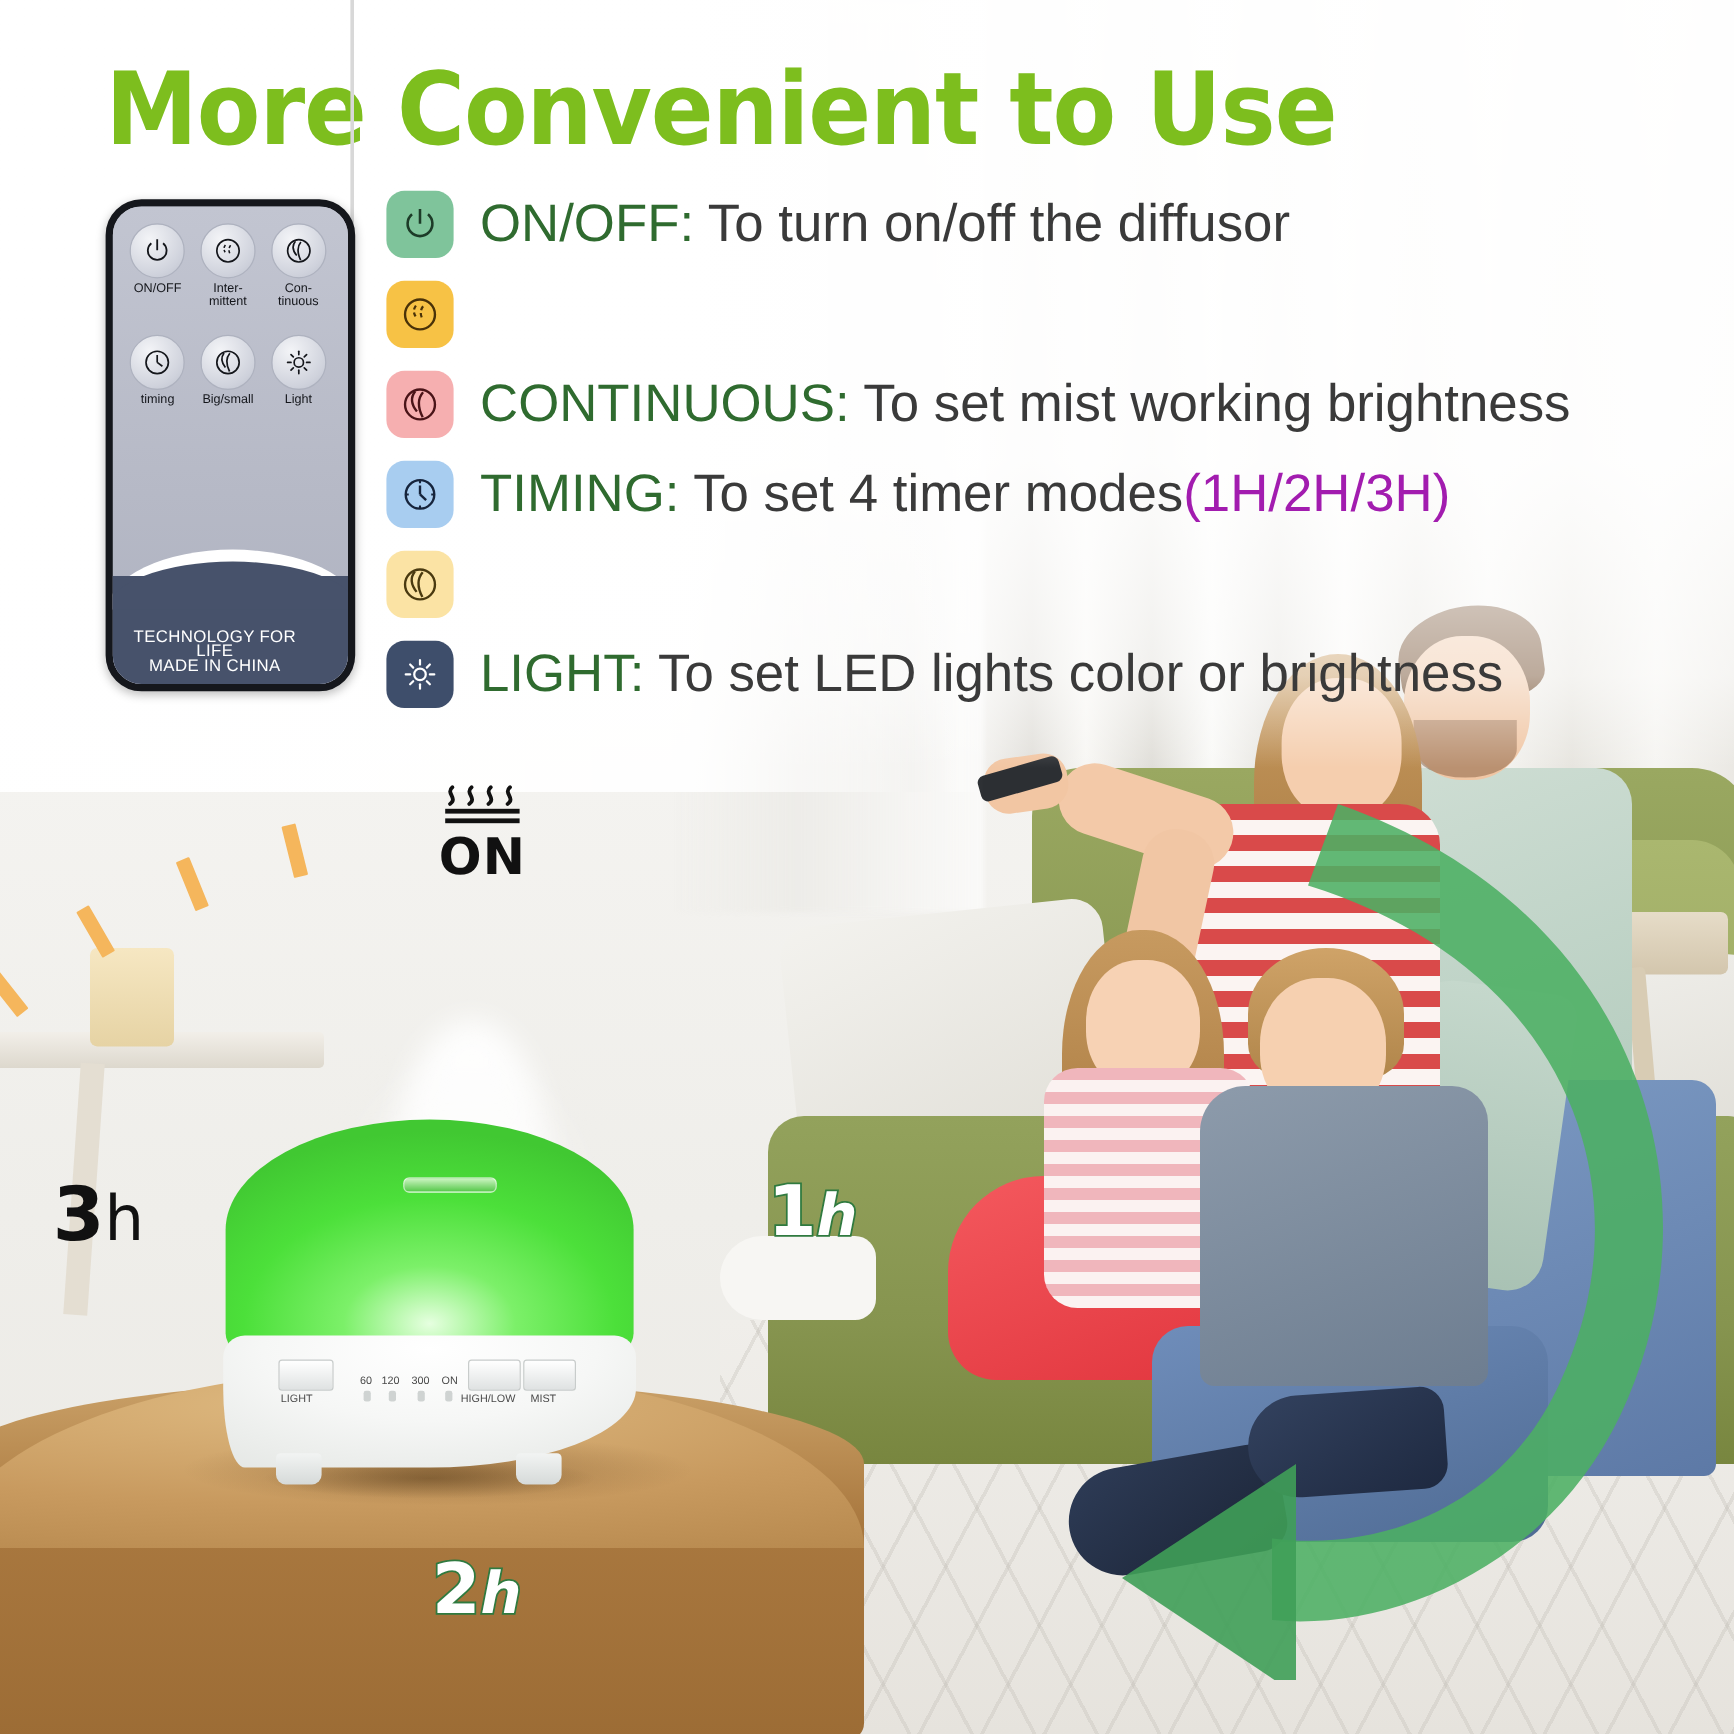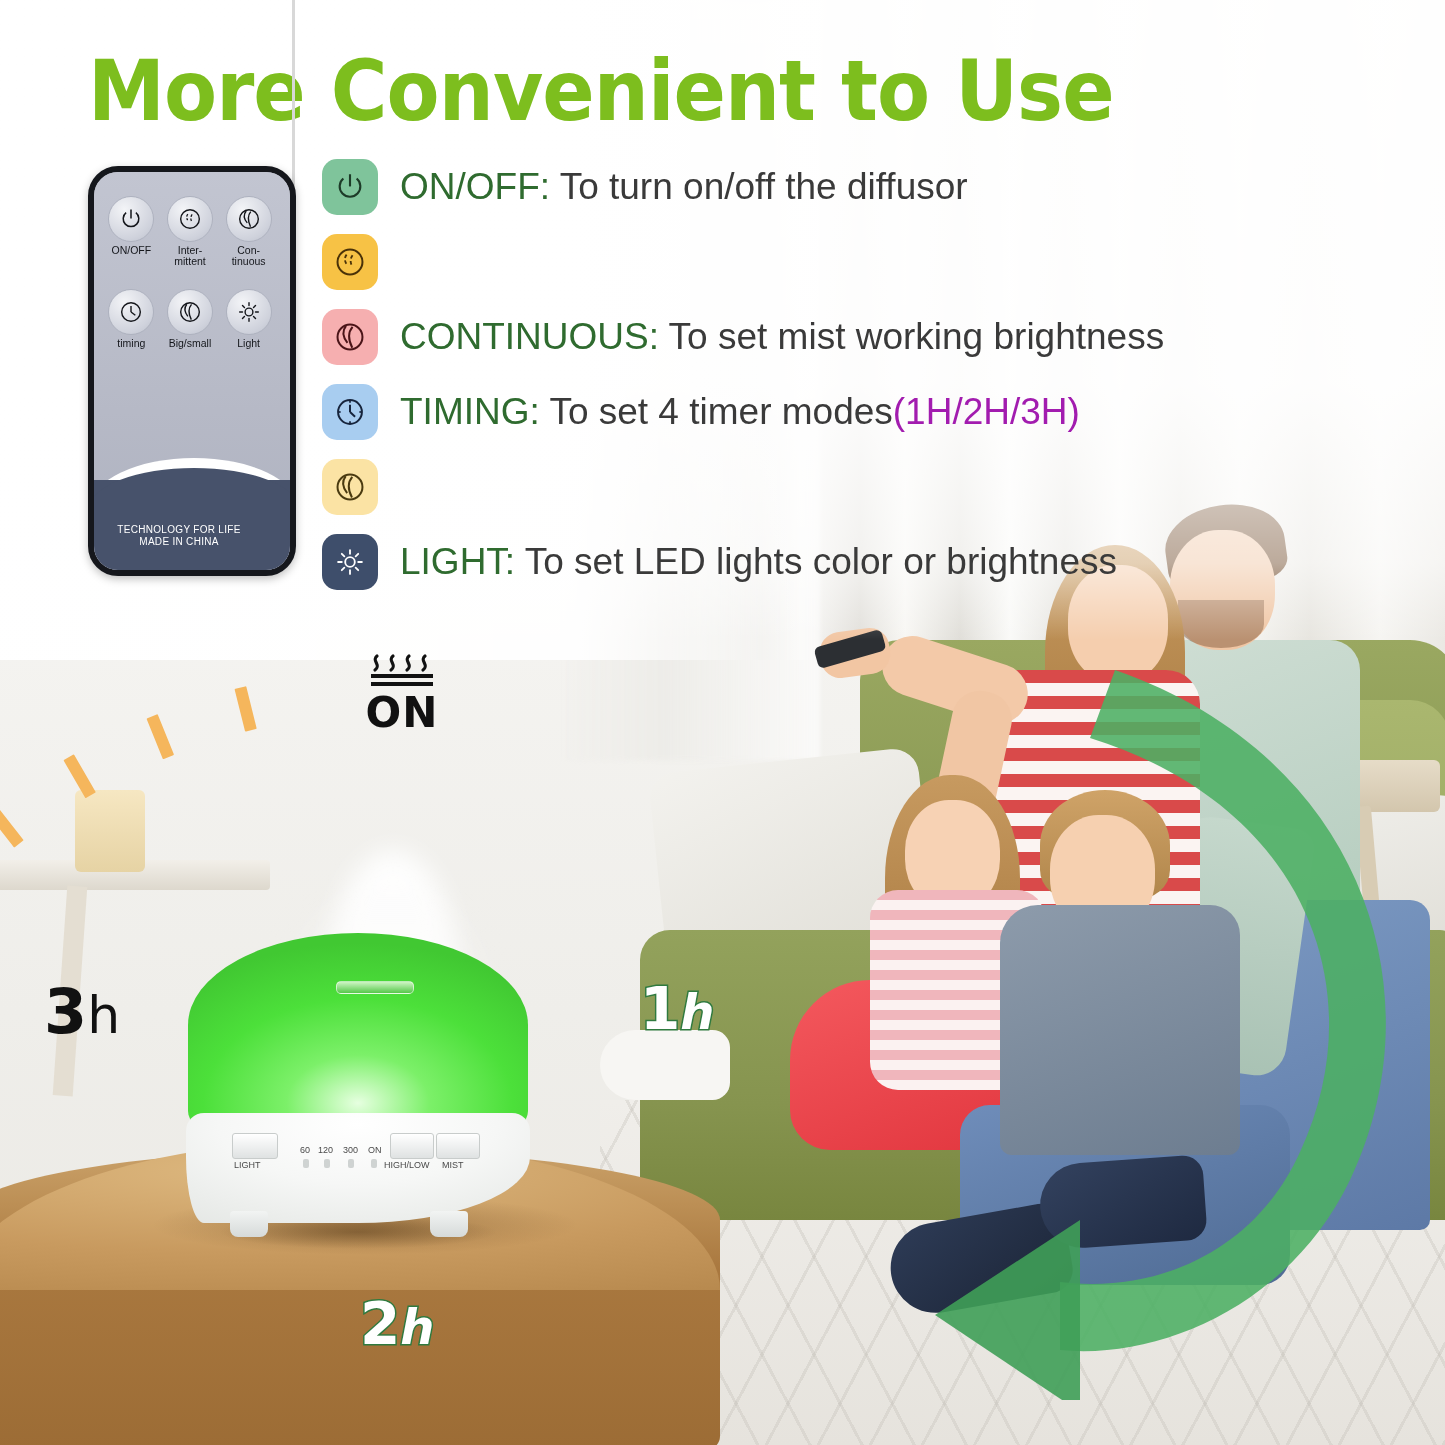--- a/index.html
+++ b/index.html
@@ -124,43 +124,43 @@
     font-family:"DejaVu Sans", sans-serif;
     transform:scaleX(.92);transform-origin:left center;
     white-space:nowrap;}
 
   
   .features{position:absolute;left:322px;top:150px;width:1000px;}
   .frow{display:flex;align-items:center;height:74px;margin-bottom:1px;}
   .ficon{width:56px;height:56px;border-radius:15px;flex:0 0 56px;
     display:flex;align-items:center;justify-content:center;margin-right:22px;}
   .ficon svg{display:block;}
-  .ftext{font-size:37px;white-space:nowrap;color:#3a3a3a;font-family:"Liberation Sans",sans-serif;}
+  .ftext{font-size:44px;white-space:nowrap;color:#3a3a3a;font-family:"Liberation Sans",sans-serif;}
   .flabel{color:#2f6b2f;}
   .fhl{color:#a21caf;}
 
   
   .remote{position:absolute;left:88px;top:166px;width:196px;height:398px;
     background:#b9bcc9;border:6px solid #15171c;border-radius:30px;overflow:hidden;
     box-shadow:0 3px 8px rgba(0,0,0,.25);}
   .remote-inner{position:absolute;inset:0;background:linear-gradient(180deg,#c2c5d1 0%,#b6b9c6 60%,#aeb2c0 100%);}
-  .btn-grid{position:absolute;left:8px;top:24px;width:176px;}
+  .btn-grid{position:absolute;left:8px;top:14px;width:176px;}
   .btn-row{display:flex;justify-content:space-around;margin-bottom:4px;}
   .btn-cell{width:56px;text-align:center;}
   .btn-circle{width:44px;height:44px;margin:0 auto 3px;border-radius:50%;
     background:radial-gradient(circle at 35% 28%,#f3f4f7,#cfd2dc 70%,#bcc0cc);
     border:1px solid #aeb2bf;display:flex;align-items:center;justify-content:center;}
   .btn-label{font-size:10.5px;line-height:11px;color:#14161b;font-family:"Liberation Sans",sans-serif;}
   .remote-wave{position:absolute;left:-4px;top:286px;width:208px;height:50px;
     background:#ffffff;border-radius:50%/100% 100% 0 0;}
   .remote-bottom{position:absolute;left:-4px;top:308px;width:208px;height:96px;background:#47526b;}
   .remote-bottom-wave{position:absolute;left:-4px;top:296px;width:208px;height:40px;
     background:#47526b;border-radius:50%/100% 100% 0 0;}
   .remote-foot{position:absolute;left:0;top:352px;width:170px;text-align:center;
-    color:#fff;font-size:10px;line-height:12px;letter-spacing:.3px;font-family:"Liberation Sans",sans-serif;}
+    color:#fff;font-size:14px;line-height:12px;letter-spacing:.3px;font-family:"Liberation Sans",sans-serif;}
   .remote-cord{position:absolute;left:292px;top:0px;width:3px;height:255px;background:#d8d8d8;}
 
   
   .arcwrap{position:absolute;left:30px;top:640px;width:740px;height:760px;}
   .tick{position:absolute;left:50%;top:50%;width:12px;height:44px;background:#f5b65c;
     transform-origin:50% 330px;border-radius:1px;}
 
   
   .onmark{position:absolute;left:352px;top:640px;width:100px;text-align:center;}
   .on-text{font-size:42px;font-weight:bold;color:#111;letter-spacing:1px;font-family:"DejaVu Sans",sans-serif;line-height:42px;}

